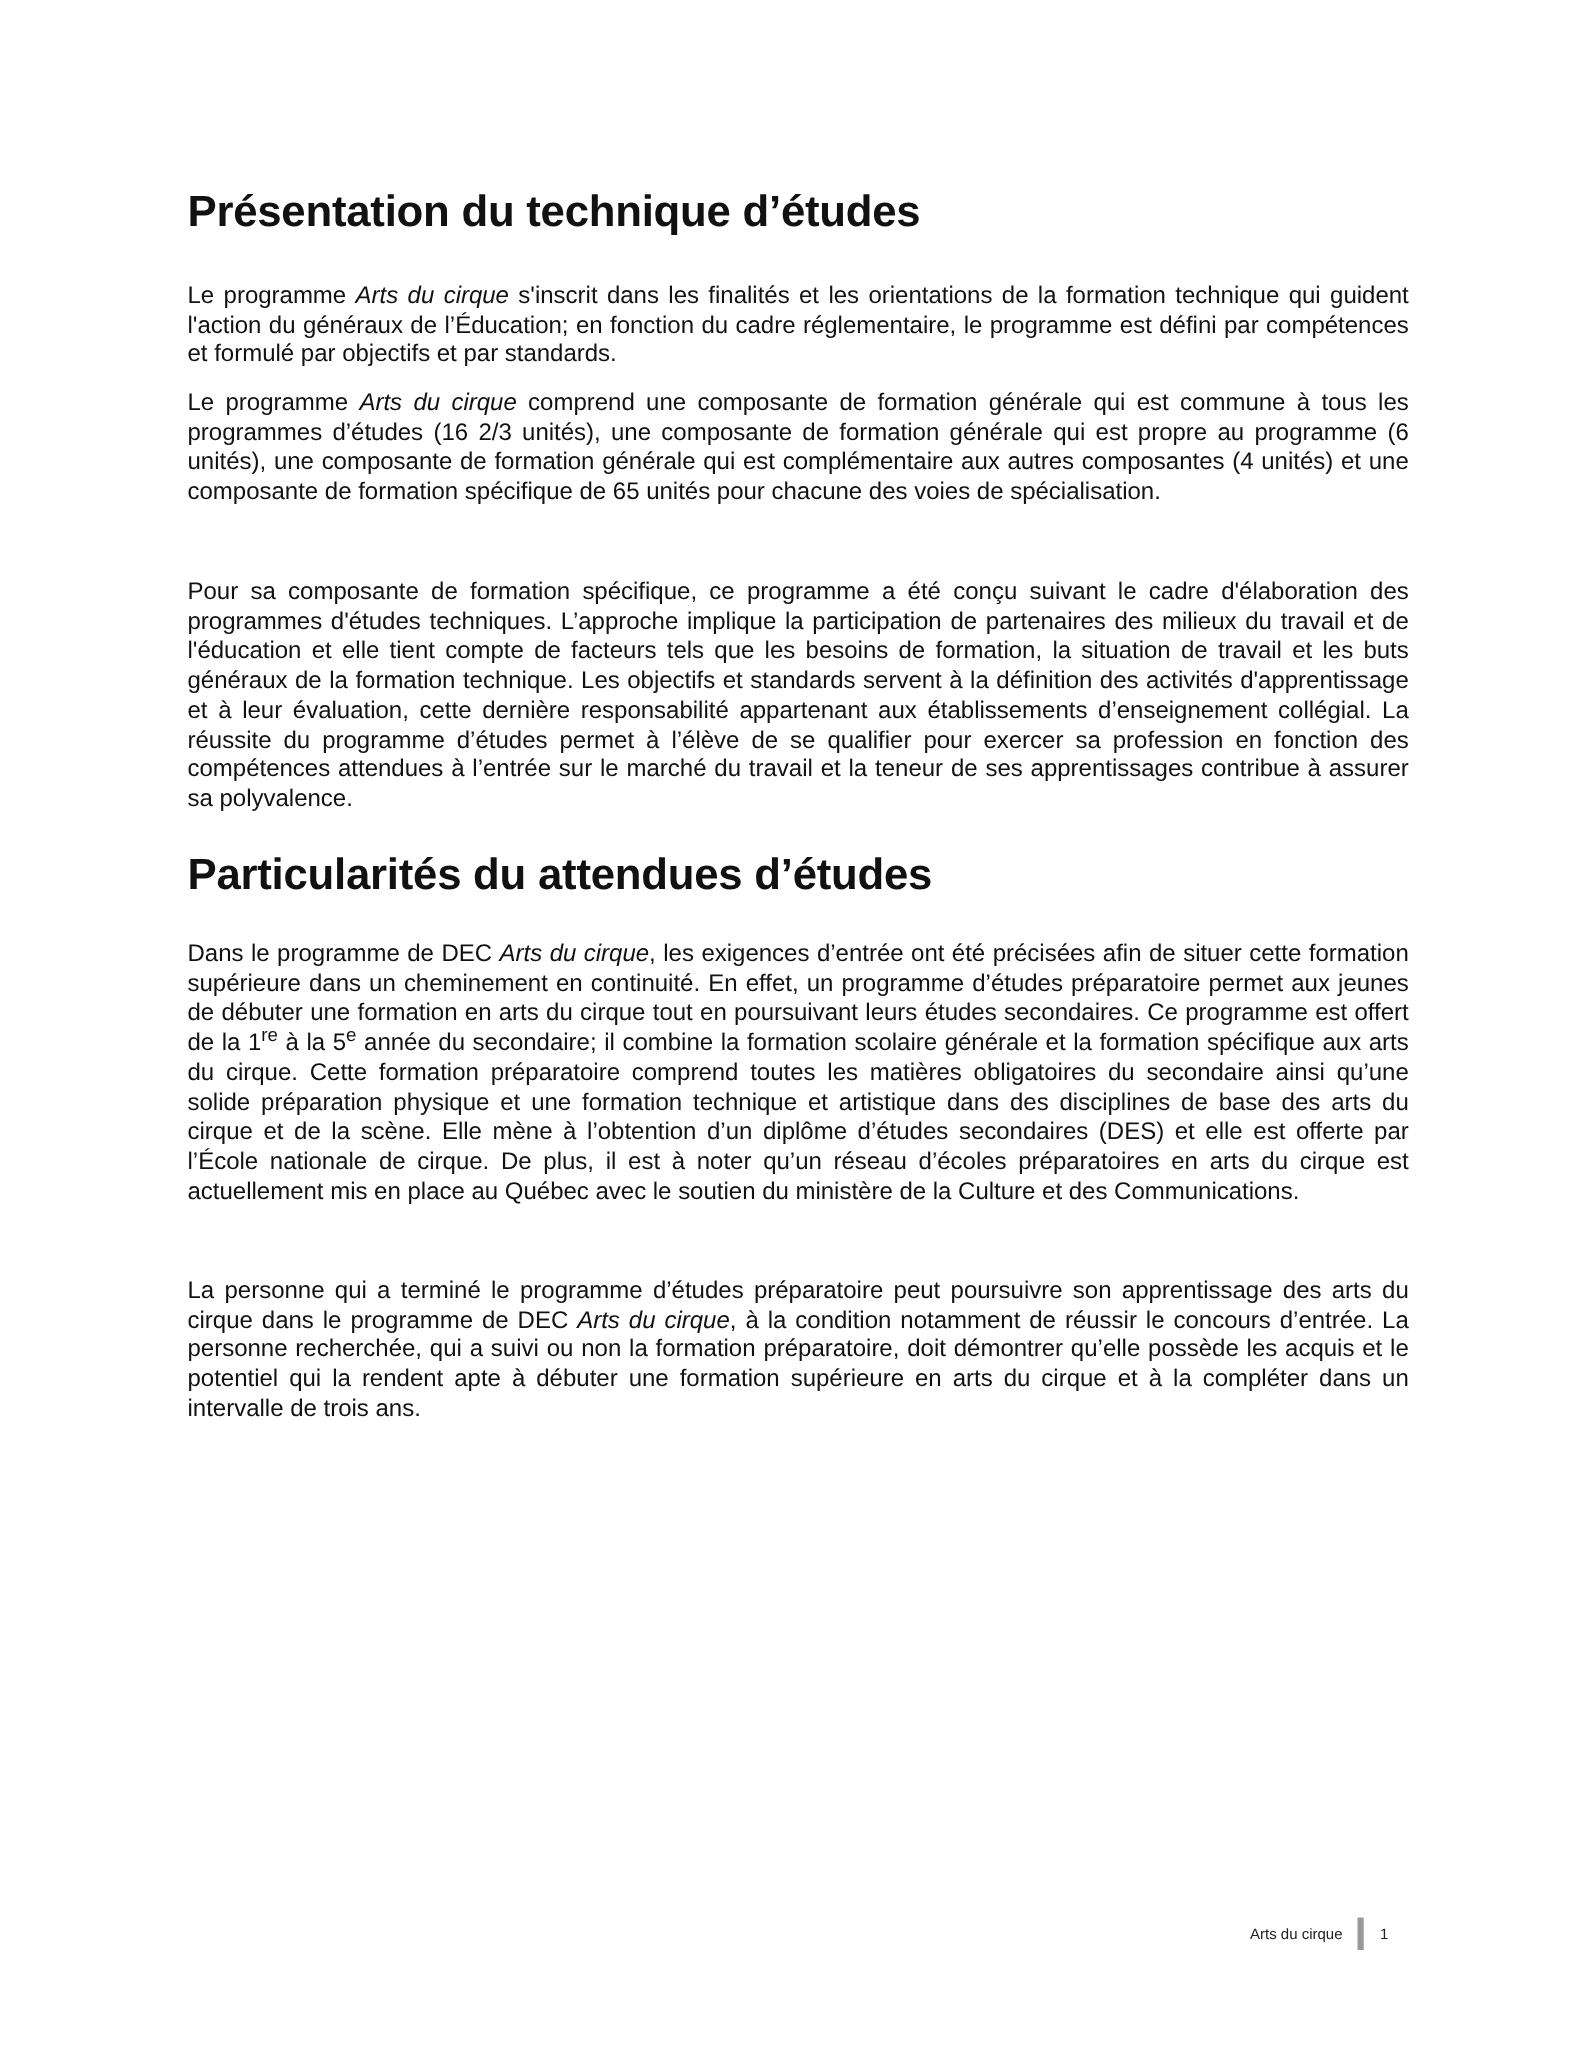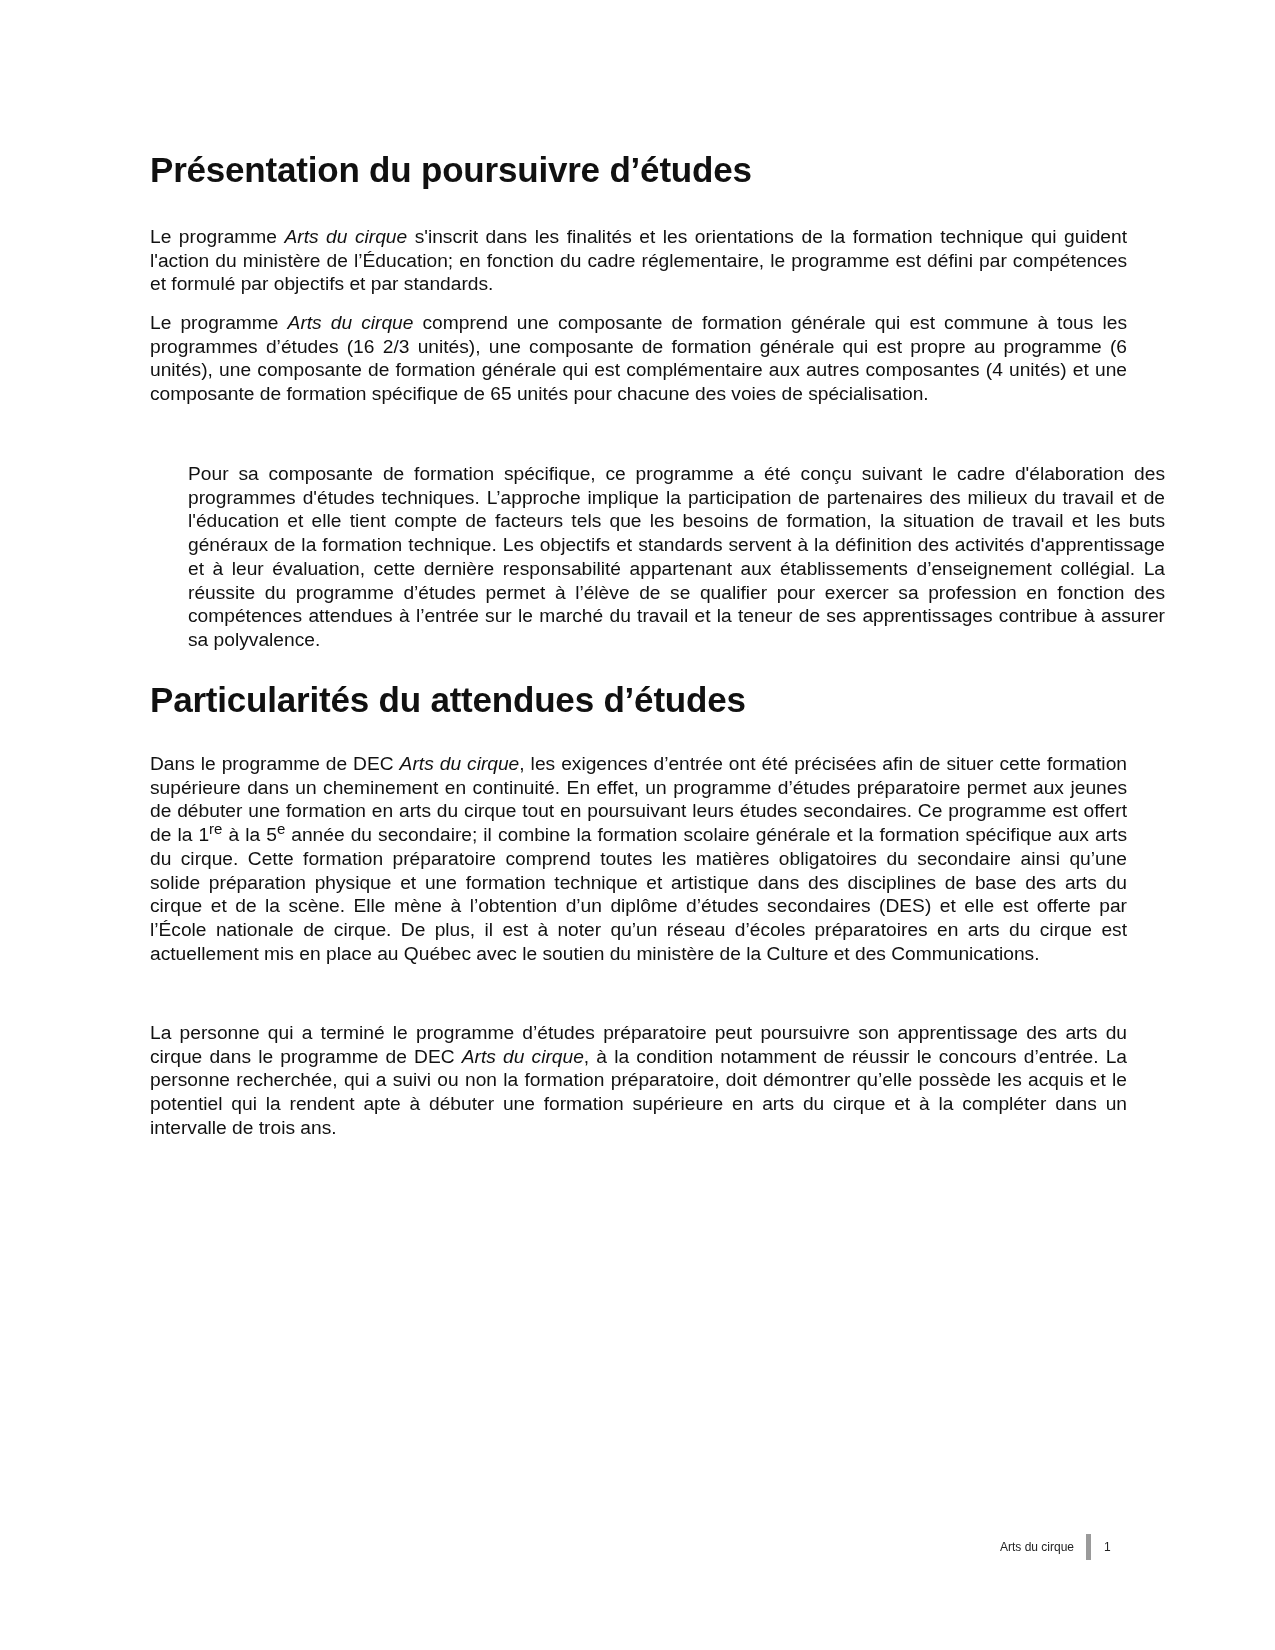--- a/index.html
+++ b/index.html
@@ -36,21 +36,21 @@
       font-size: 19.2px;
       line-height: 23.7px;
       margin: 0;
       text-align: justify;
       position: absolute;
       left: 0;
       width: 977px;
     }
     #p1 { top: 225px; }
     #p2 { top: 311px; }
-    #p3 { top: 462px; margin-left: 38px; }
+    #p3 { top: 462px; }
     #p4 { top: 752px; }
     #p5 { top: 1021px; }
     sup {
       font-size: 15px;
       line-height: 0;
       vertical-align: 7px;
     }
     .footer {
       position: absolute;
       top: 1534px;
@@ -66,23 +66,23 @@
       height: 26px;
       background: #9a9a9a;
       margin: 0 13px 0 12px;
     }
   </style>
 </head>
 <body>
 
 <div class="page">
 
-  <h1 id="title-1" class="section-title">Présentation du poursuivre d’études</h1>
+  <h1 id="title-1" class="section-title">Présentation du technique d’études</h1>
 
-  <p id="p1" class="para"><span>Le programme </span><em>Arts du cirque</em><span> s'inscrit dans les finalités et les orientations de la formation technique qui guident l'action du ministère de l’Éducation; en fonction du cadre réglementaire, le programme est défini par compétences et formulé par objectifs et par standards.</span></p>
+  <p id="p1" class="para"><span>Le programme </span><em>Arts du cirque</em><span> s'inscrit dans les finalités et les orientations de la formation technique qui guident l'action du généraux de l’Éducation; en fonction du cadre réglementaire, le programme est défini par compétences et formulé par objectifs et par standards.</span></p>
 
   <p id="p2" class="para"><span>Le programme </span><em>Arts du cirque</em><span> comprend une composante de formation générale qui est commune à tous les programmes d’études (16 2/3 unités), une composante de formation générale qui est propre au programme (6 unités), une composante de formation générale qui est complémentaire aux autres composantes (4 unités) et une composante de formation spécifique de 65 unités pour chacune des voies de spécialisation.</span></p>
 
   <p id="p3" class="para">Pour sa composante de formation spécifique, ce programme a été conçu suivant le cadre d'élaboration des programmes d'études techniques. L’approche implique la participation de partenaires des milieux du travail et de l'éducation et elle tient compte de facteurs tels que les besoins de formation, la situation de travail et les buts généraux de la formation technique. Les objectifs et standards servent à la définition des activités d'apprentissage et à leur évaluation, cette dernière responsabilité appartenant aux établissements d’enseignement collégial. La réussite du programme d’études permet à l’élève de se qualifier pour exercer sa profession en fonction des compétences attendues à l’entrée sur le marché du travail et la teneur de ses apprentissages contribue à assurer sa polyvalence.</p>
 
   <h1 id="title-2" class="section-title">Particularités du attendues d’études</h1>
 
   <p id="p4" class="para"><span>Dans le programme de DEC </span><em>Arts du cirque</em><span>, les exigences d’entrée ont été précisées afin de situer cette formation supérieure dans un cheminement en continuité. En effet, un programme d’études préparatoire permet aux jeunes de débuter une formation en arts du cirque tout en poursuivant leurs études secondaires. Ce programme est offert de la 1</span><sup>re</sup><span> à la 5</span><sup>e</sup><span> année du secondaire; il combine la formation scolaire générale et la formation spécifique aux arts du cirque. Cette formation préparatoire comprend toutes les matières obligatoires du secondaire ainsi qu’une solide préparation physique et une formation technique et artistique dans des disciplines de base des arts du cirque et de la scène. Elle mène à l’obtention d’un diplôme d’études secondaires (DES) et elle est offerte par l’École nationale de cirque. De plus, il est à noter qu’un réseau d’écoles préparatoires en arts du cirque est actuellement mis en place au Québec avec le soutien du ministère de la Culture et des Communications.</span></p>
 
   <p id="p5" class="para"><span>La personne qui a terminé le programme d’études préparatoire peut poursuivre son apprentissage des arts du cirque dans le programme de DEC </span><em>Arts du cirque</em><span>, à la condition notamment de réussir le concours d’entrée. La personne recherchée, qui a suivi ou non la formation préparatoire, doit démontrer qu’elle possède les acquis et le potentiel qui la rendent apte à débuter une formation supérieure en arts du cirque et à la compléter dans un intervalle de trois ans.</span></p>

